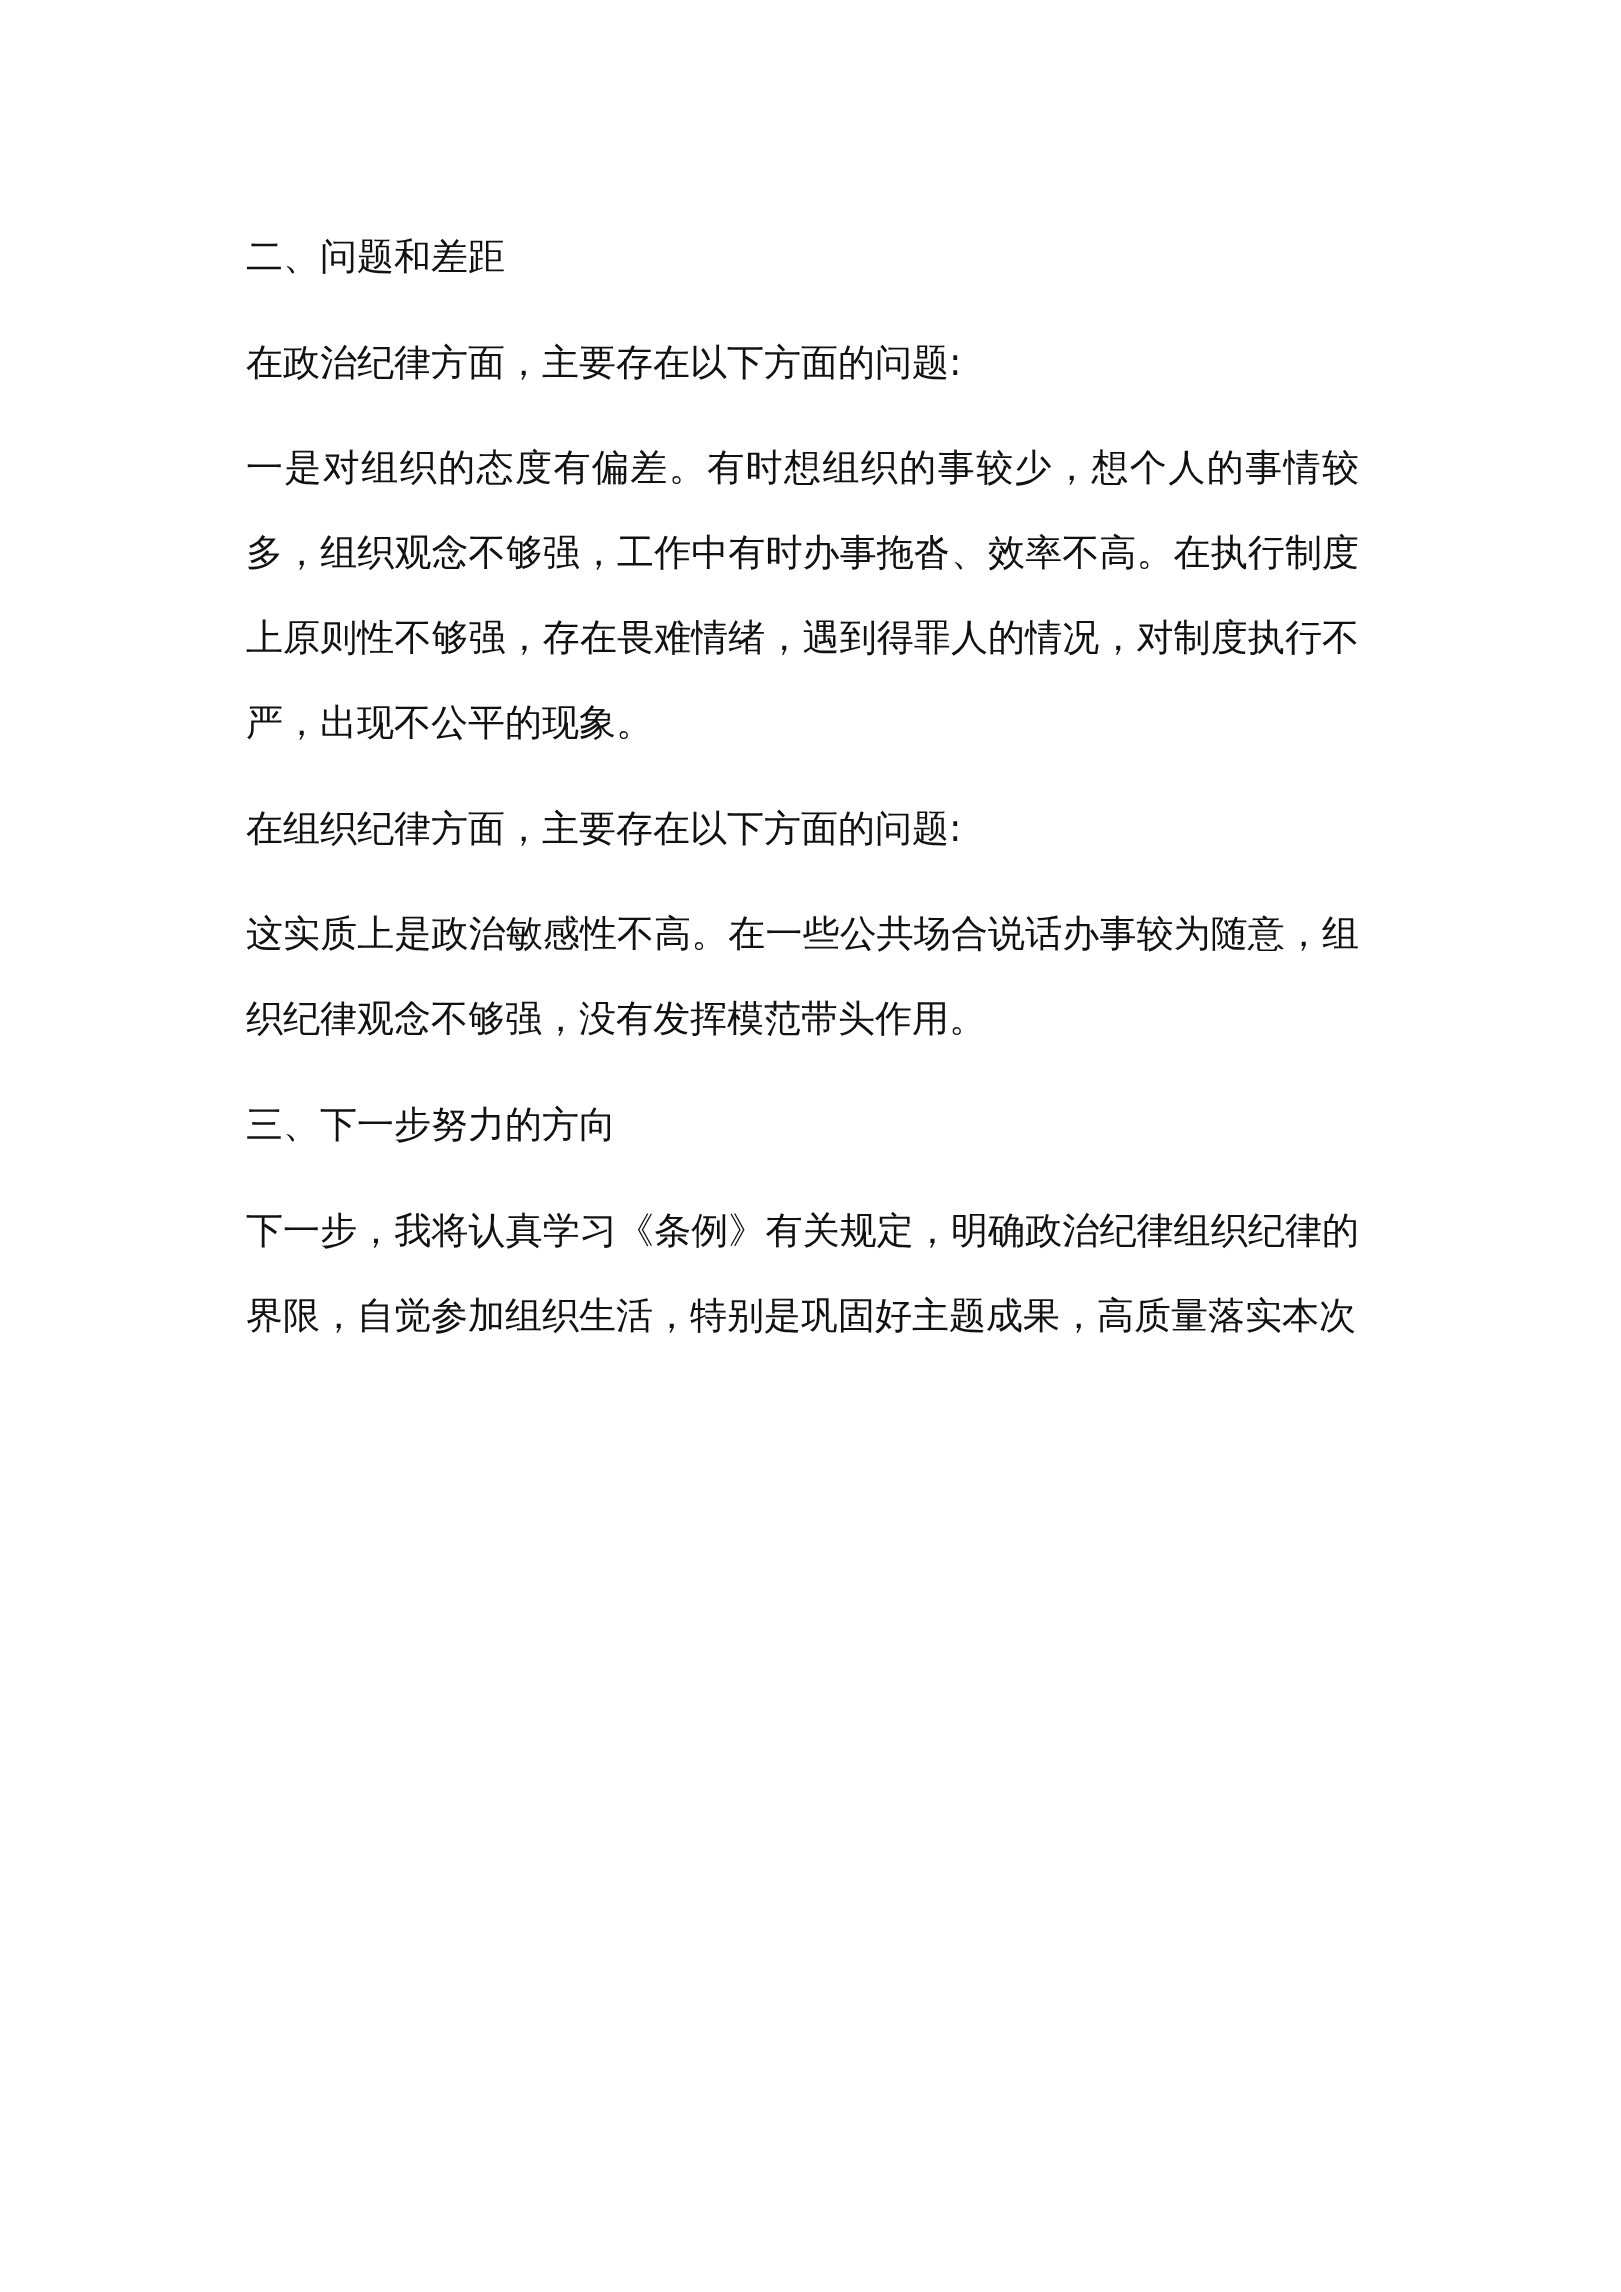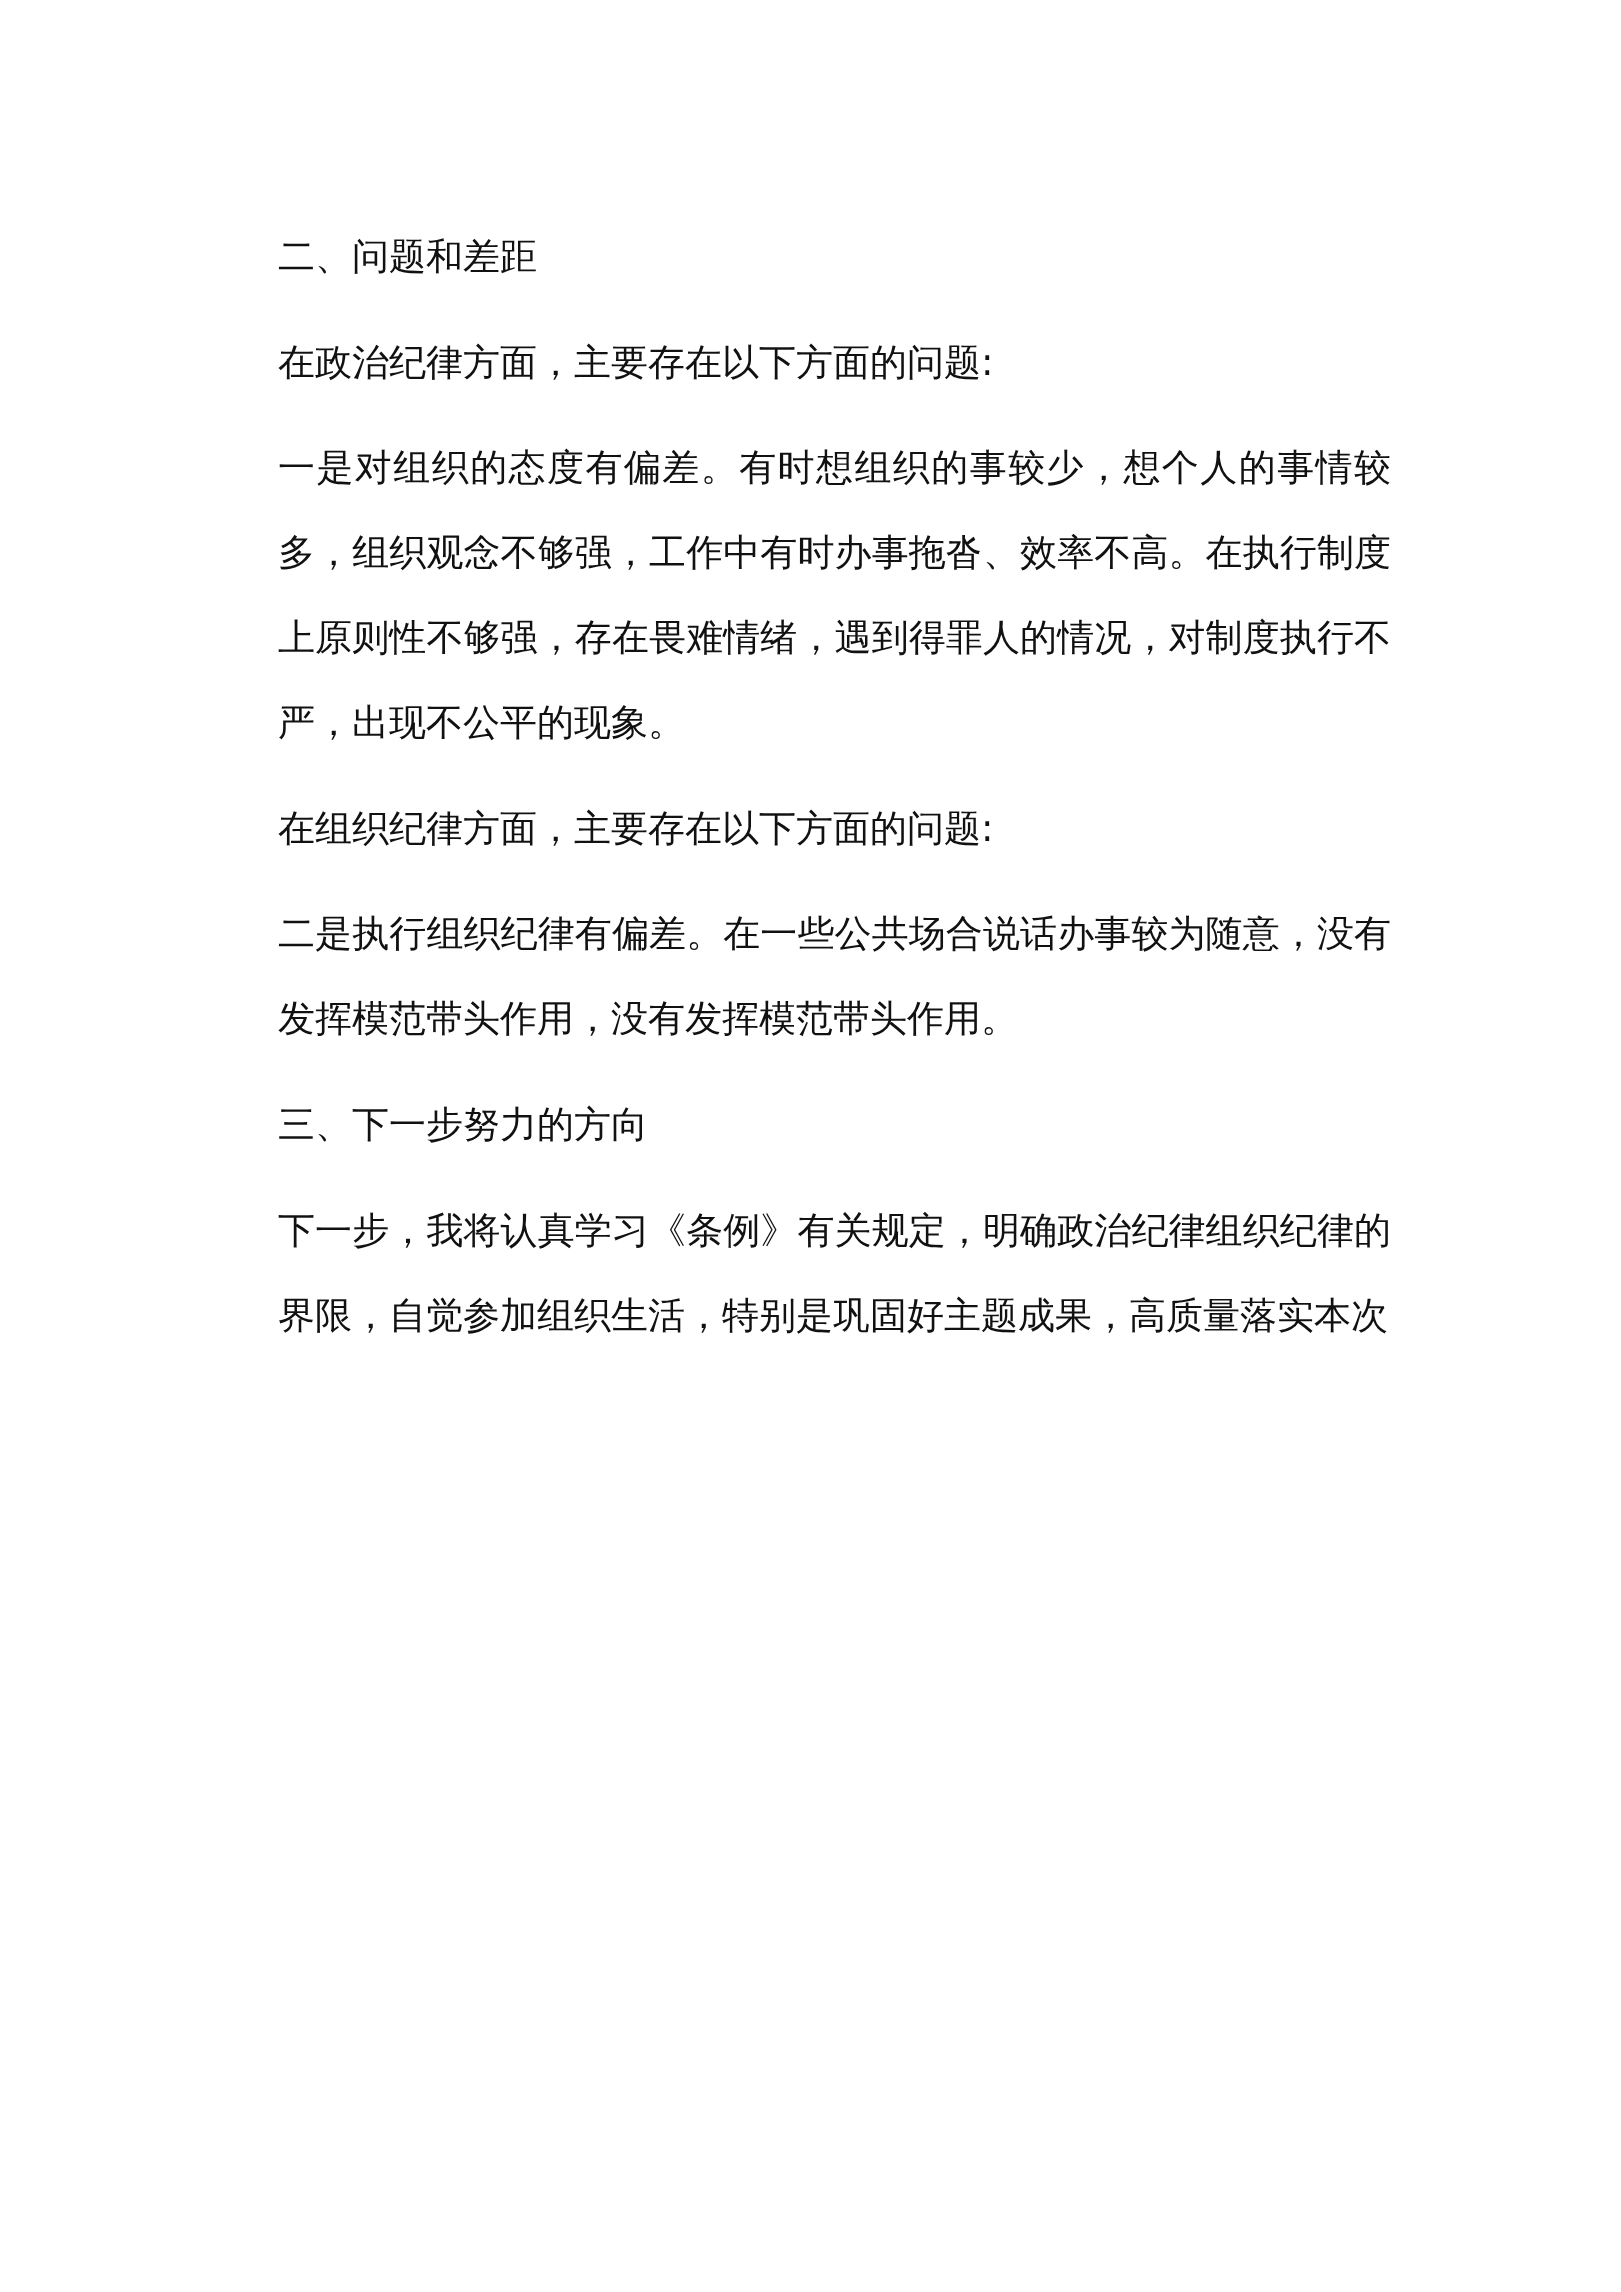--- a/index.html
+++ b/index.html
@@ -13,21 +13,20 @@
       position: relative;
       overflow: hidden;
       font-family: "DejaVu Sans", "Liberation Sans", sans-serif;
       color: #111111;
     }
     .page {
       position: absolute;
       left: 246px;
       top: 214px;
       width: 1113px;
-      margin-left: 32px;
     }
     .para {
       margin: 0 0 20.6px 0;
       font-size: 37px;
       line-height: 85px;
       text-align: justify;
       text-justify: inter-character;
       word-break: break-all;
       letter-spacing: 0;
     }
@@ -36,17 +35,17 @@
     }
   </style>
 </head>
 <body>
 
 <div class="page">
   <p class="para heading">二、问题和差距</p>
   <p class="para">在政治纪律方面，主要存在以下方面的问题:</p>
   <p class="para">一是对组织的态度有偏差。有时想组织的事较少，想个人的事情较多，组织观念不够强，工作中有时办事拖沓、效率不高。在执行制度上原则性不够强，存在畏难情绪，遇到得罪人的情况，对制度执行不严，出现不公平的现象。</p>
   <p class="para">在组织纪律方面，主要存在以下方面的问题:</p>
-  <p class="para">二是执行组织纪律有偏差。在一些公共场合说话办事较为随意，没有发挥模范带头作用，没有发挥模范带头作用。</p>
+  <p class="para">这实质上是政治敏感性不高。在一些公共场合说话办事较为随意，组织纪律观念不够强，没有发挥模范带头作用。</p>
   <p class="para heading">三、下一步努力的方向</p>
   <p class="para">下一步，我将认真学习《条例》有关规定，明确政治纪律组织纪律的界限，自觉参加组织生活，特别是巩固好主题成果，高质量落实本次</p>
 </div>
 
 
 </body></html>

